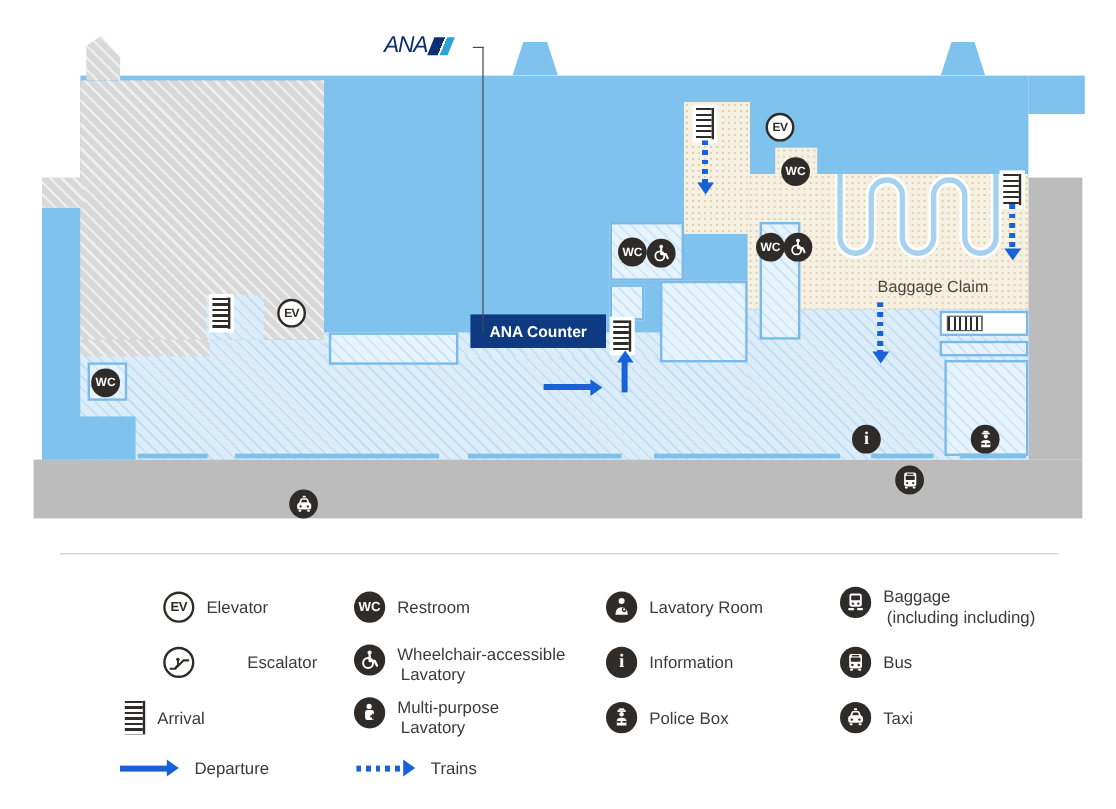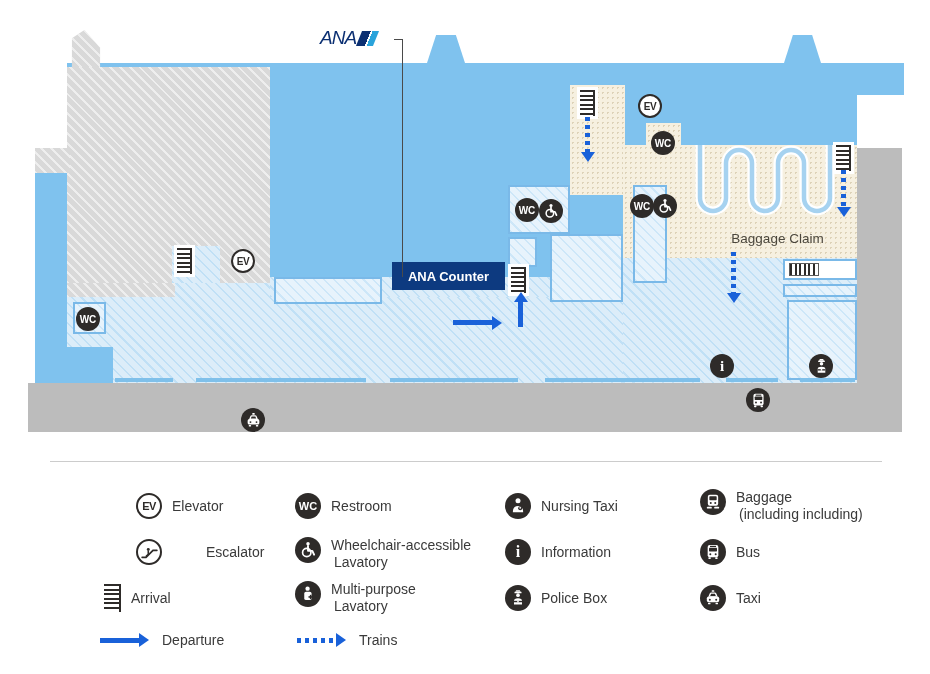--- a/index.html
+++ b/index.html
@@ -311,21 +311,21 @@
     <span class="dot-r" style="position:relative;width:40px;margin-right:12px;"></span>
     <span>Trains</span>
   </div>
 
   <div class="legend-item" style="left:505px;top:493px;">
     <span class="cdark lg">
         <svg class="icim" width="20" height="20" viewBox="0 0 24 24">
           <use href="#sym-nursing"></use>
         </svg>
       </span>
-    <span>Nursing Taxi</span>
+    <span>Lavatory Room</span>
   </div>
   <div class="legend-item" style="left:505px;top:539px;">
     <span class="cdark lg" style="font-family:'Liberation Serif',serif;font-size:16px;">
         <span>i</span>
       </span>
     <span>Information</span>
   </div>
   <div class="legend-item" style="left:505px;top:585px;">
     <span class="cdark lg">
         <svg class="icim" width="20" height="20" viewBox="0 0 24 24">

